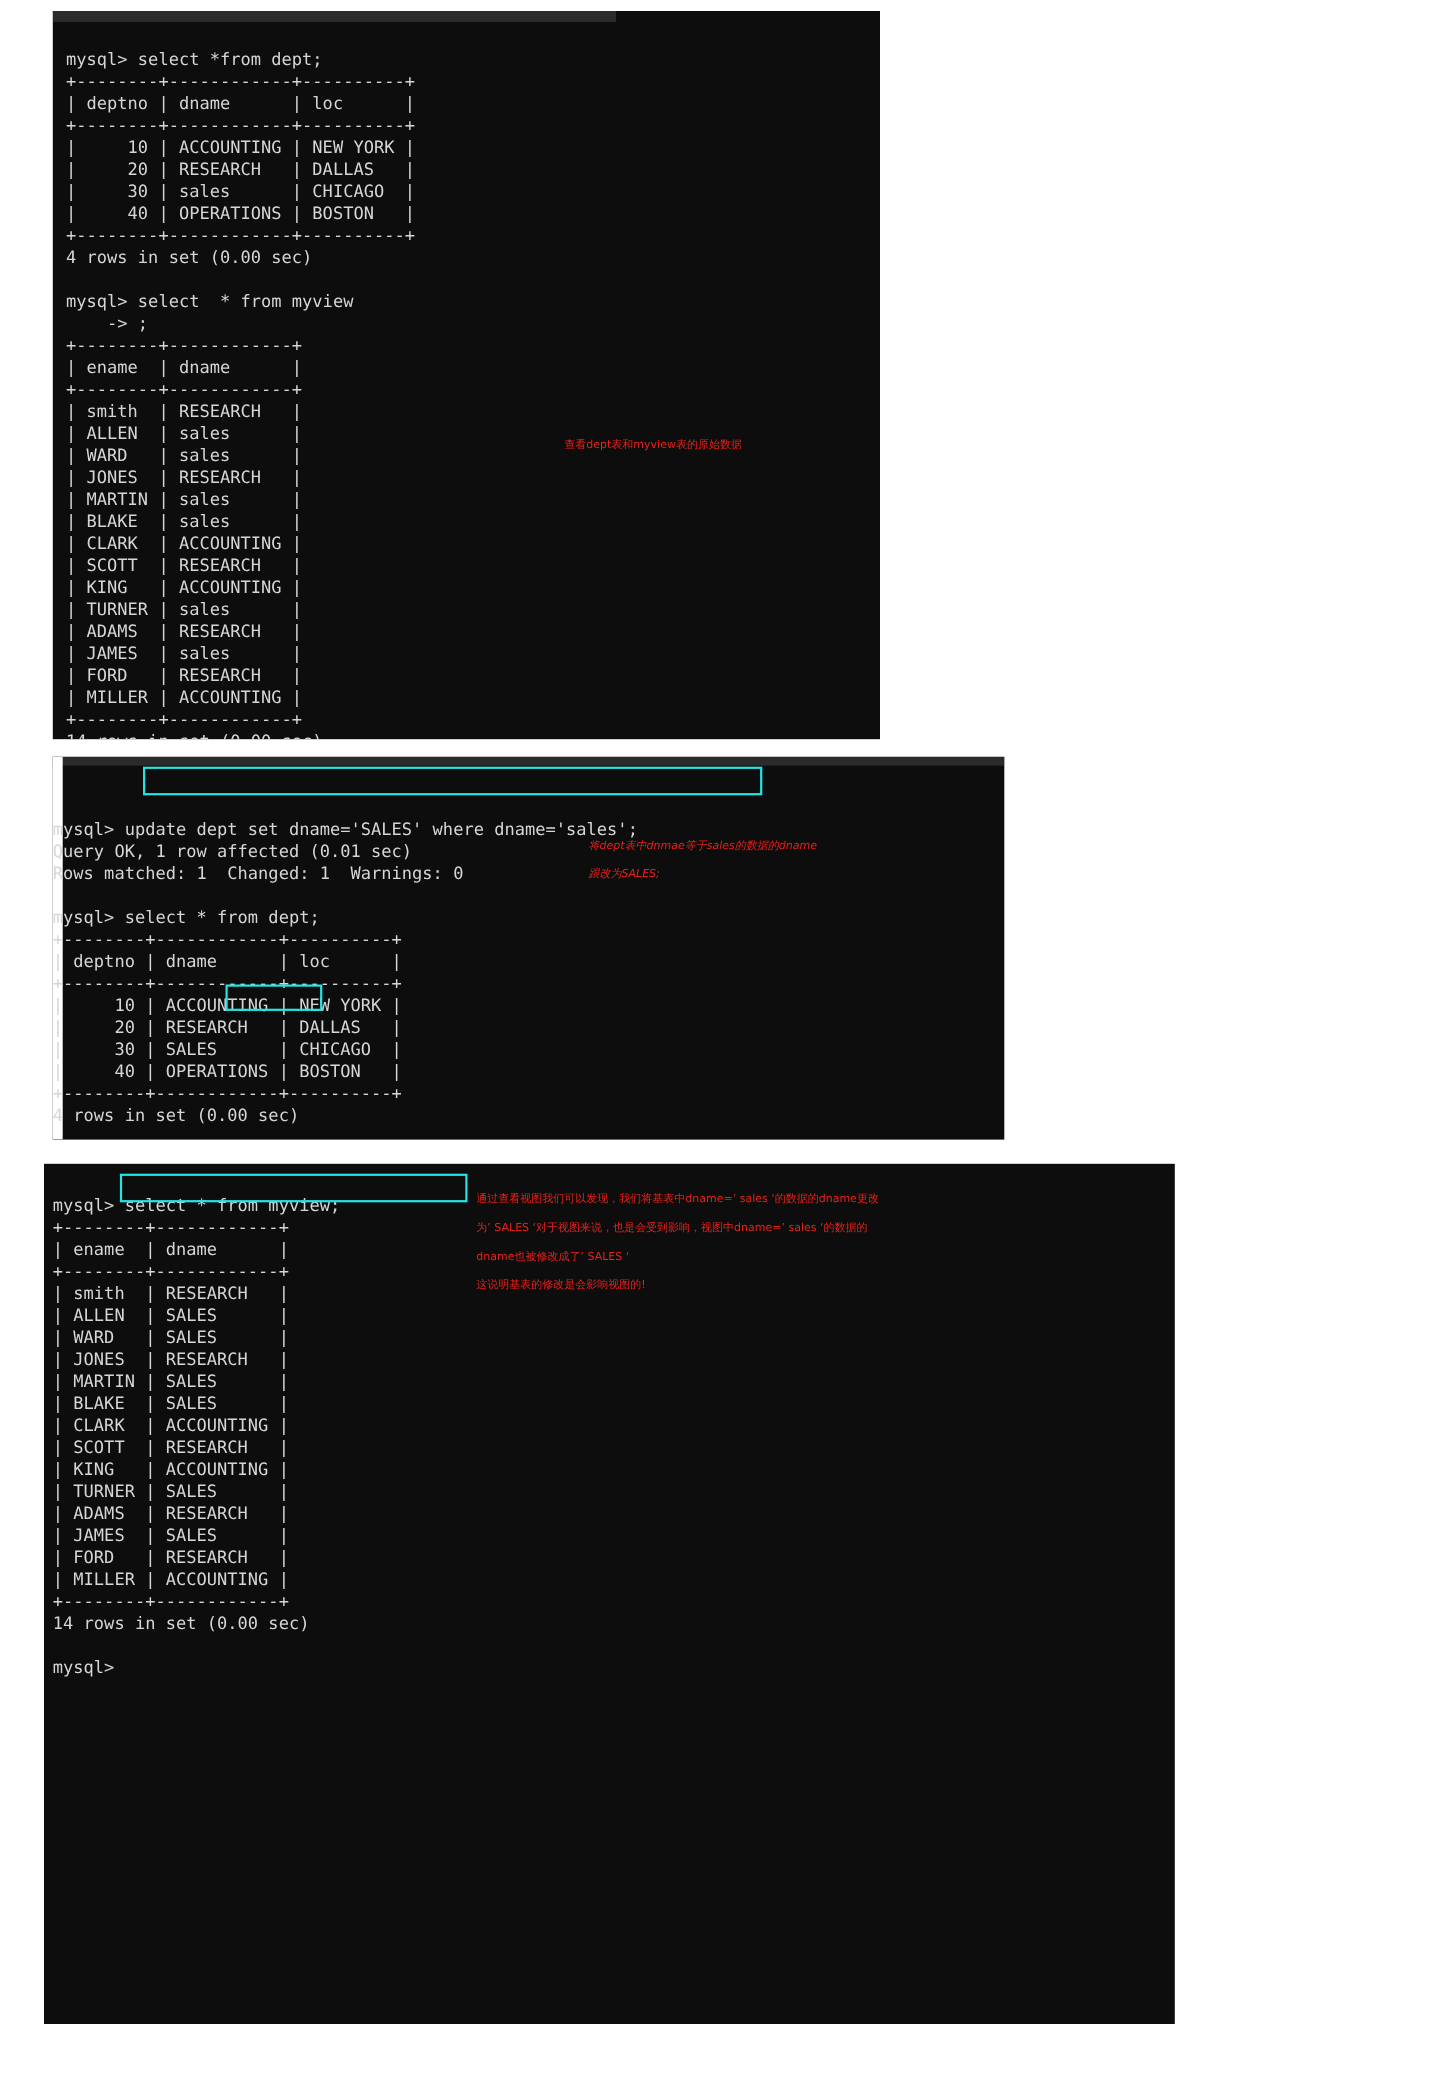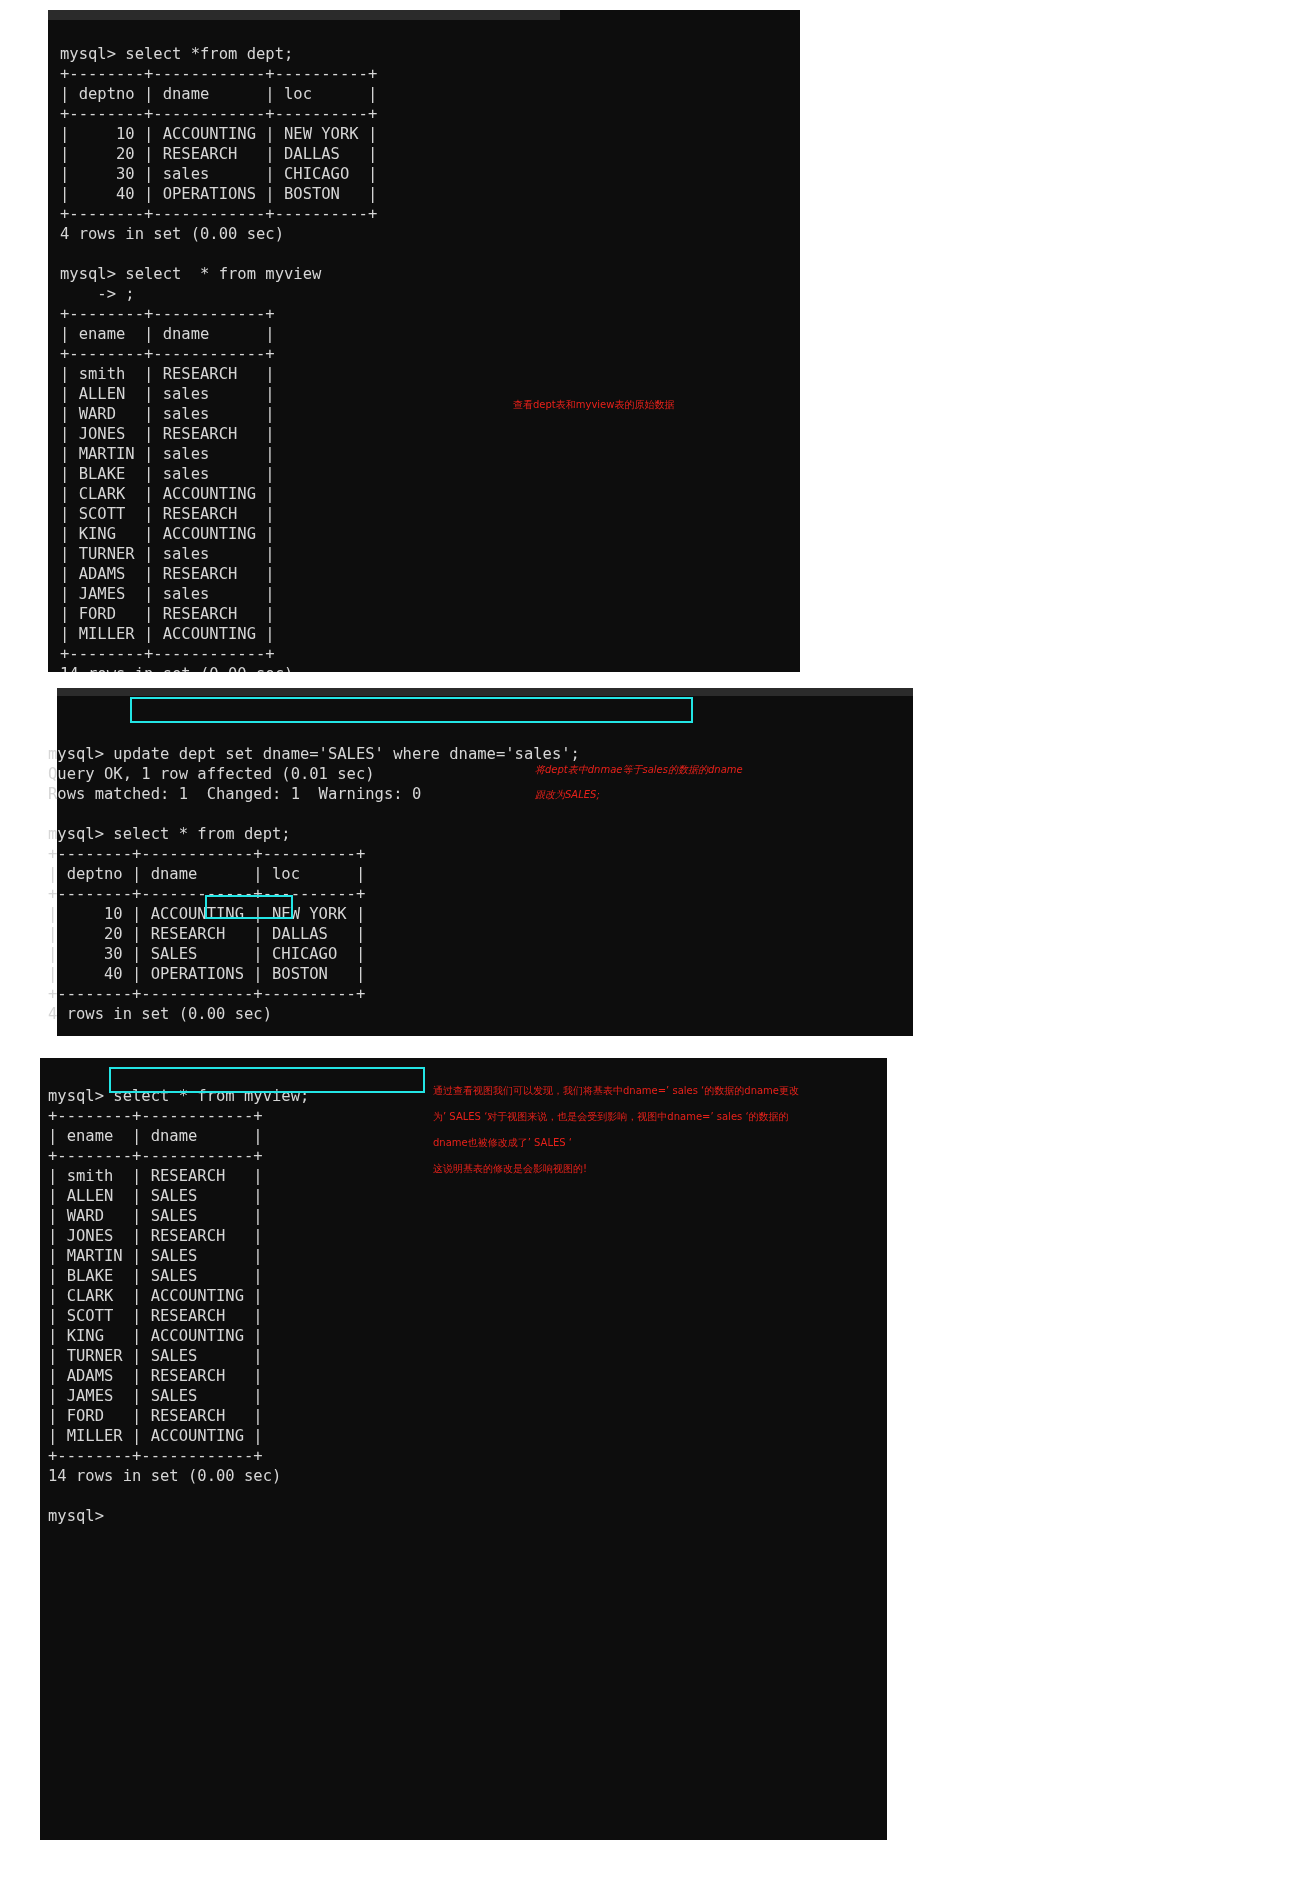--- a/index.html
+++ b/index.html
@@ -67,21 +67,21 @@
   #panel-1 { left: 48px; top: 10px; width: 752px; height: 662px; }
   #p1-titlebar { width: 512px; }
   #p1-text { left: 12px; top: 18px; }
 
   
   #panel-2 { left: 48px; top: 688px; width: 865px; height: 348px; }
   #p2-titlebar { width: 865px; height: 8px; }
   #p2-text { left: 0; top: 12px; margin-top: 44px; }
 
   
-  #panel-3 { left: 40px; top: 1058px; width: 847px; height: 782px; }
+  #panel-3 { left: 40px; top: 1058px; width: 1028px; height: 782px; }
   #p3-text { left: 8px; top: 12px; }
 </style>
 </head>
 <body>
 
 <div class="panel" id="panel-1">
   <div class="titlebar" id="p1-titlebar"></div>
   <pre class="term" id="p1-text">mysql&gt; select *from dept;
 +--------+------------+----------+
 | deptno | dname      | loc      |

